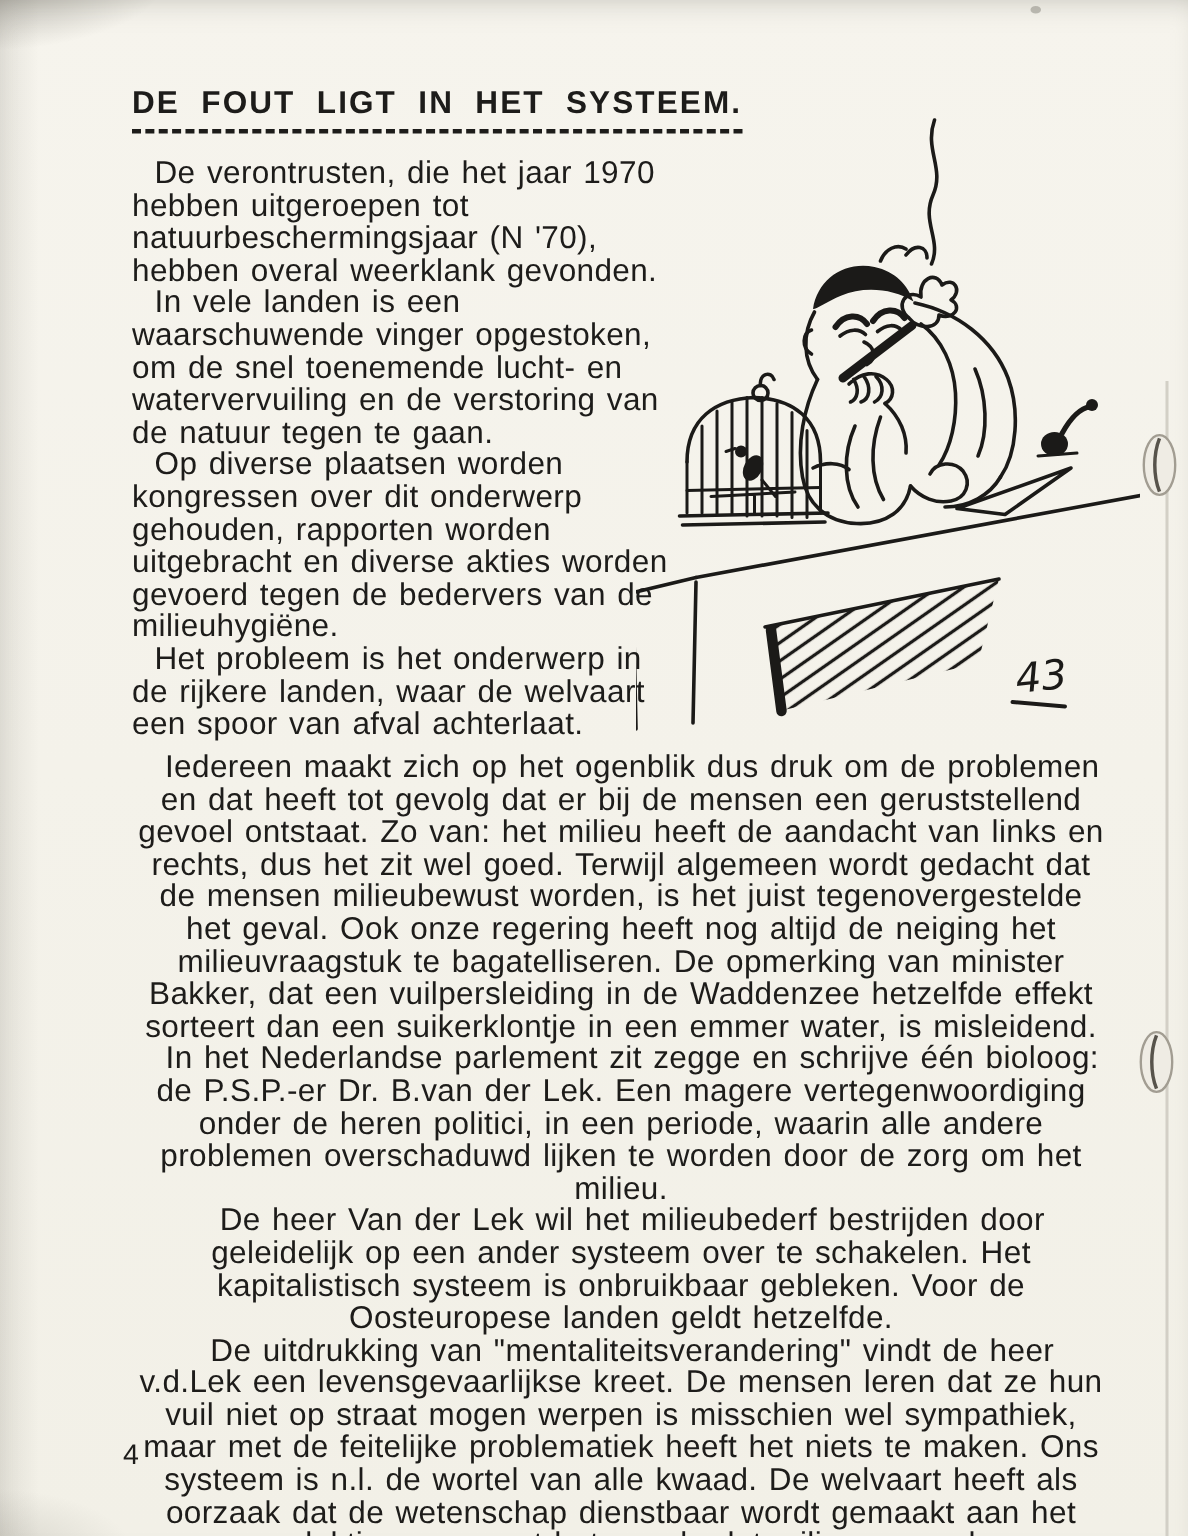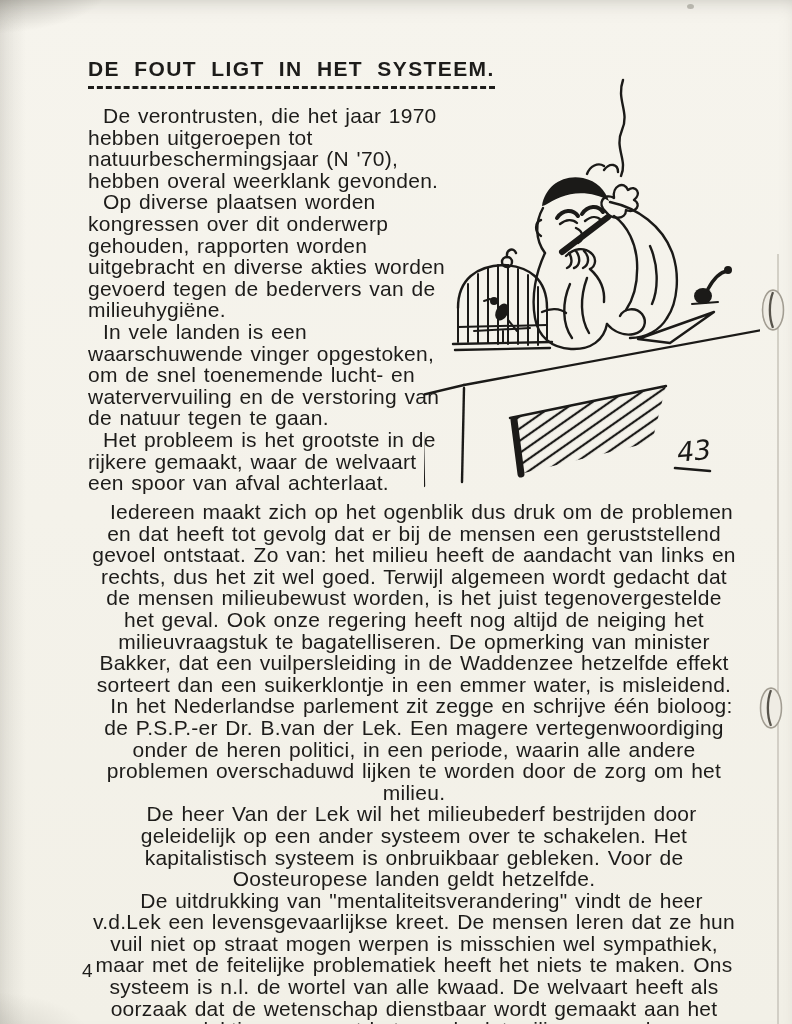--- a/index.html
+++ b/index.html
@@ -46,23 +46,23 @@
 </head>
 <body>
 
 <div class="page">
 
   <div class="content">
     <h1 class="heading">DE FOUT LIGT IN HET SYSTEEM.</h1>
 
     <div class="col-text">
       <p>De verontrusten, die het jaar 1970 hebben uitgeroepen tot natuurbeschermingsjaar (N '70), hebben overal weerklank gevonden.</p>
+      <p>In vele landen is een waarschuwende vinger opgestoken, om de snel toenemende lucht- en watervervuiling en de verstoring van de natuur tegen te gaan.</p>
       <p>Op diverse plaatsen worden kongressen over dit onderwerp gehouden, rapporten worden uitgebracht en diverse akties worden gevoerd tegen de bedervers van de milieuhygiëne.</p>
-      <p>In vele landen is een waarschuwende vinger opgestoken, om de snel toenemende lucht- en watervervuiling en de verstoring van de natuur tegen te gaan.</p>
-      <p>Het probleem is het grootste in de rijkere gemaakt, waar de welvaart een spoor van afval achterlaat.</p>
+      <p>Het probleem is het onderwerp in de rijkere landen, waar de welvaart een spoor van afval achterlaat.</p>
     </div>
 
     <div class="full-text">
       <p>Iedereen maakt zich op het ogenblik dus druk om de problemen en dat heeft tot gevolg dat er bij de mensen een geruststellend gevoel ontstaat. Zo van: het milieu heeft de aandacht van links en rechts, dus het zit wel goed. Terwijl algemeen wordt gedacht dat de mensen milieubewust worden, is het juist tegenovergestelde het geval. Ook onze regering heeft nog altijd de neiging het milieuvraagstuk te bagatelliseren. De opmerking van minister Bakker, dat een vuilpersleiding in de Waddenzee hetzelfde effekt sorteert dan een suikerklontje in een emmer water, is misleidend.</p>
       <p>In het Nederlandse parlement zit zegge en schrijve één bioloog: de P.S.P.-er Dr. B.van der Lek. Een magere vertegenwoordiging onder de heren politici, in een periode, waarin alle andere problemen overschaduwd lijken te worden door de zorg om het milieu.</p>
       <p>De heer Van der Lek wil het milieubederf bestrijden door geleidelijk op een ander systeem over te schakelen. Het kapitalistisch systeem is onbruikbaar gebleken. Voor de Oosteuropese landen geldt hetzelfde.</p>
       <p>De uitdrukking van "mentaliteitsverandering" vindt de heer v.d.Lek een levensgevaarlijkse kreet. De mensen leren dat ze hun vuil niet op straat mogen werpen is misschien wel sympathiek, maar met de feitelijke problematiek heeft het niets te maken. Ons systeem is n.l. de wortel van alle kwaad. De welvaart heeft als oorzaak dat de wetenschap dienstbaar wordt gemaakt aan het produktieproces met het gevolg dat milieu-vreemde</p>
     </div>
   </div>
 

